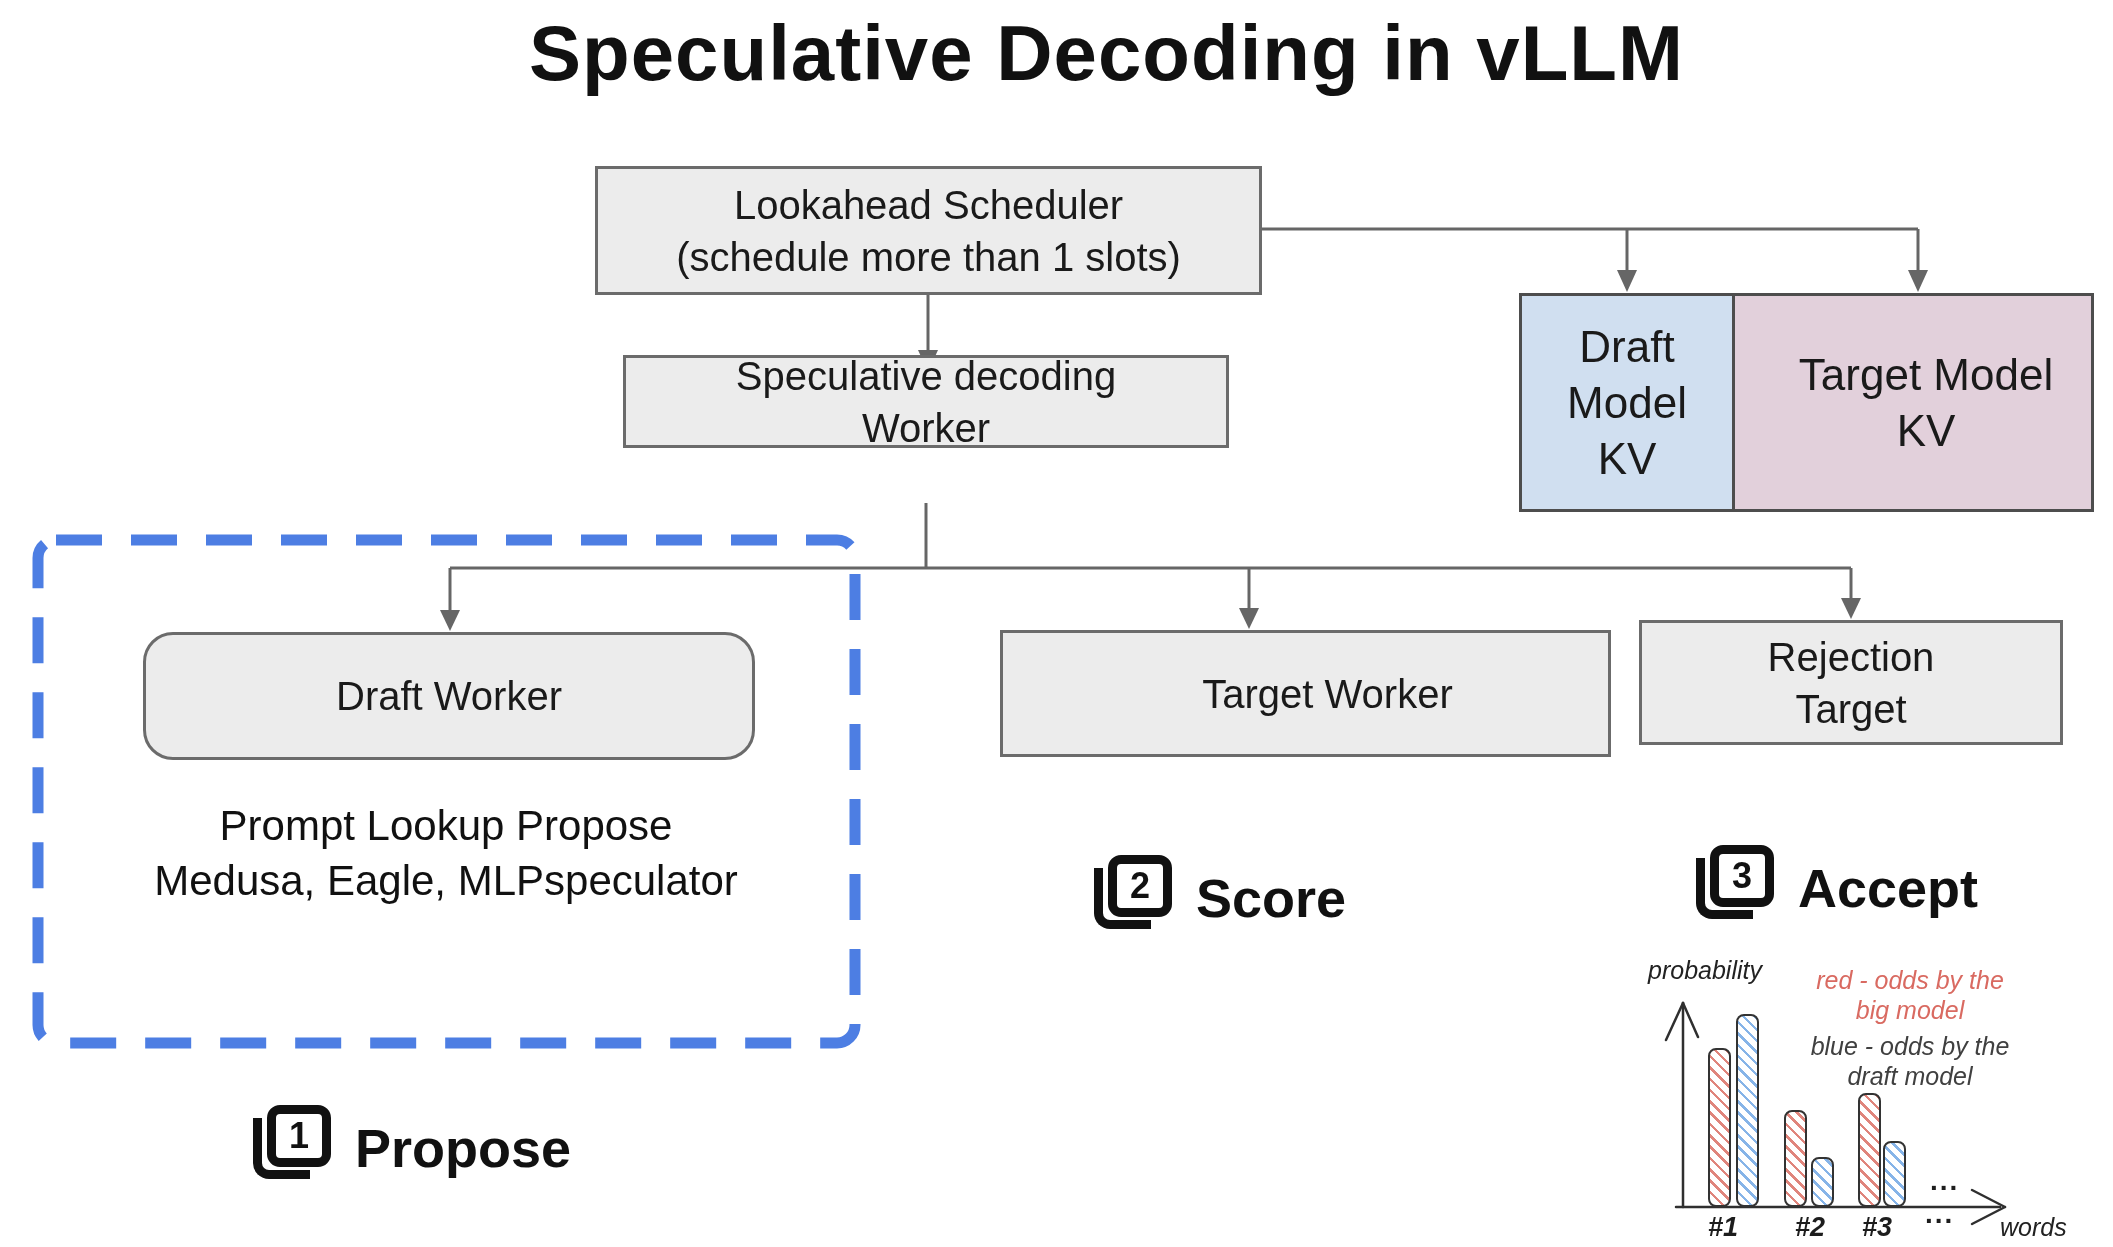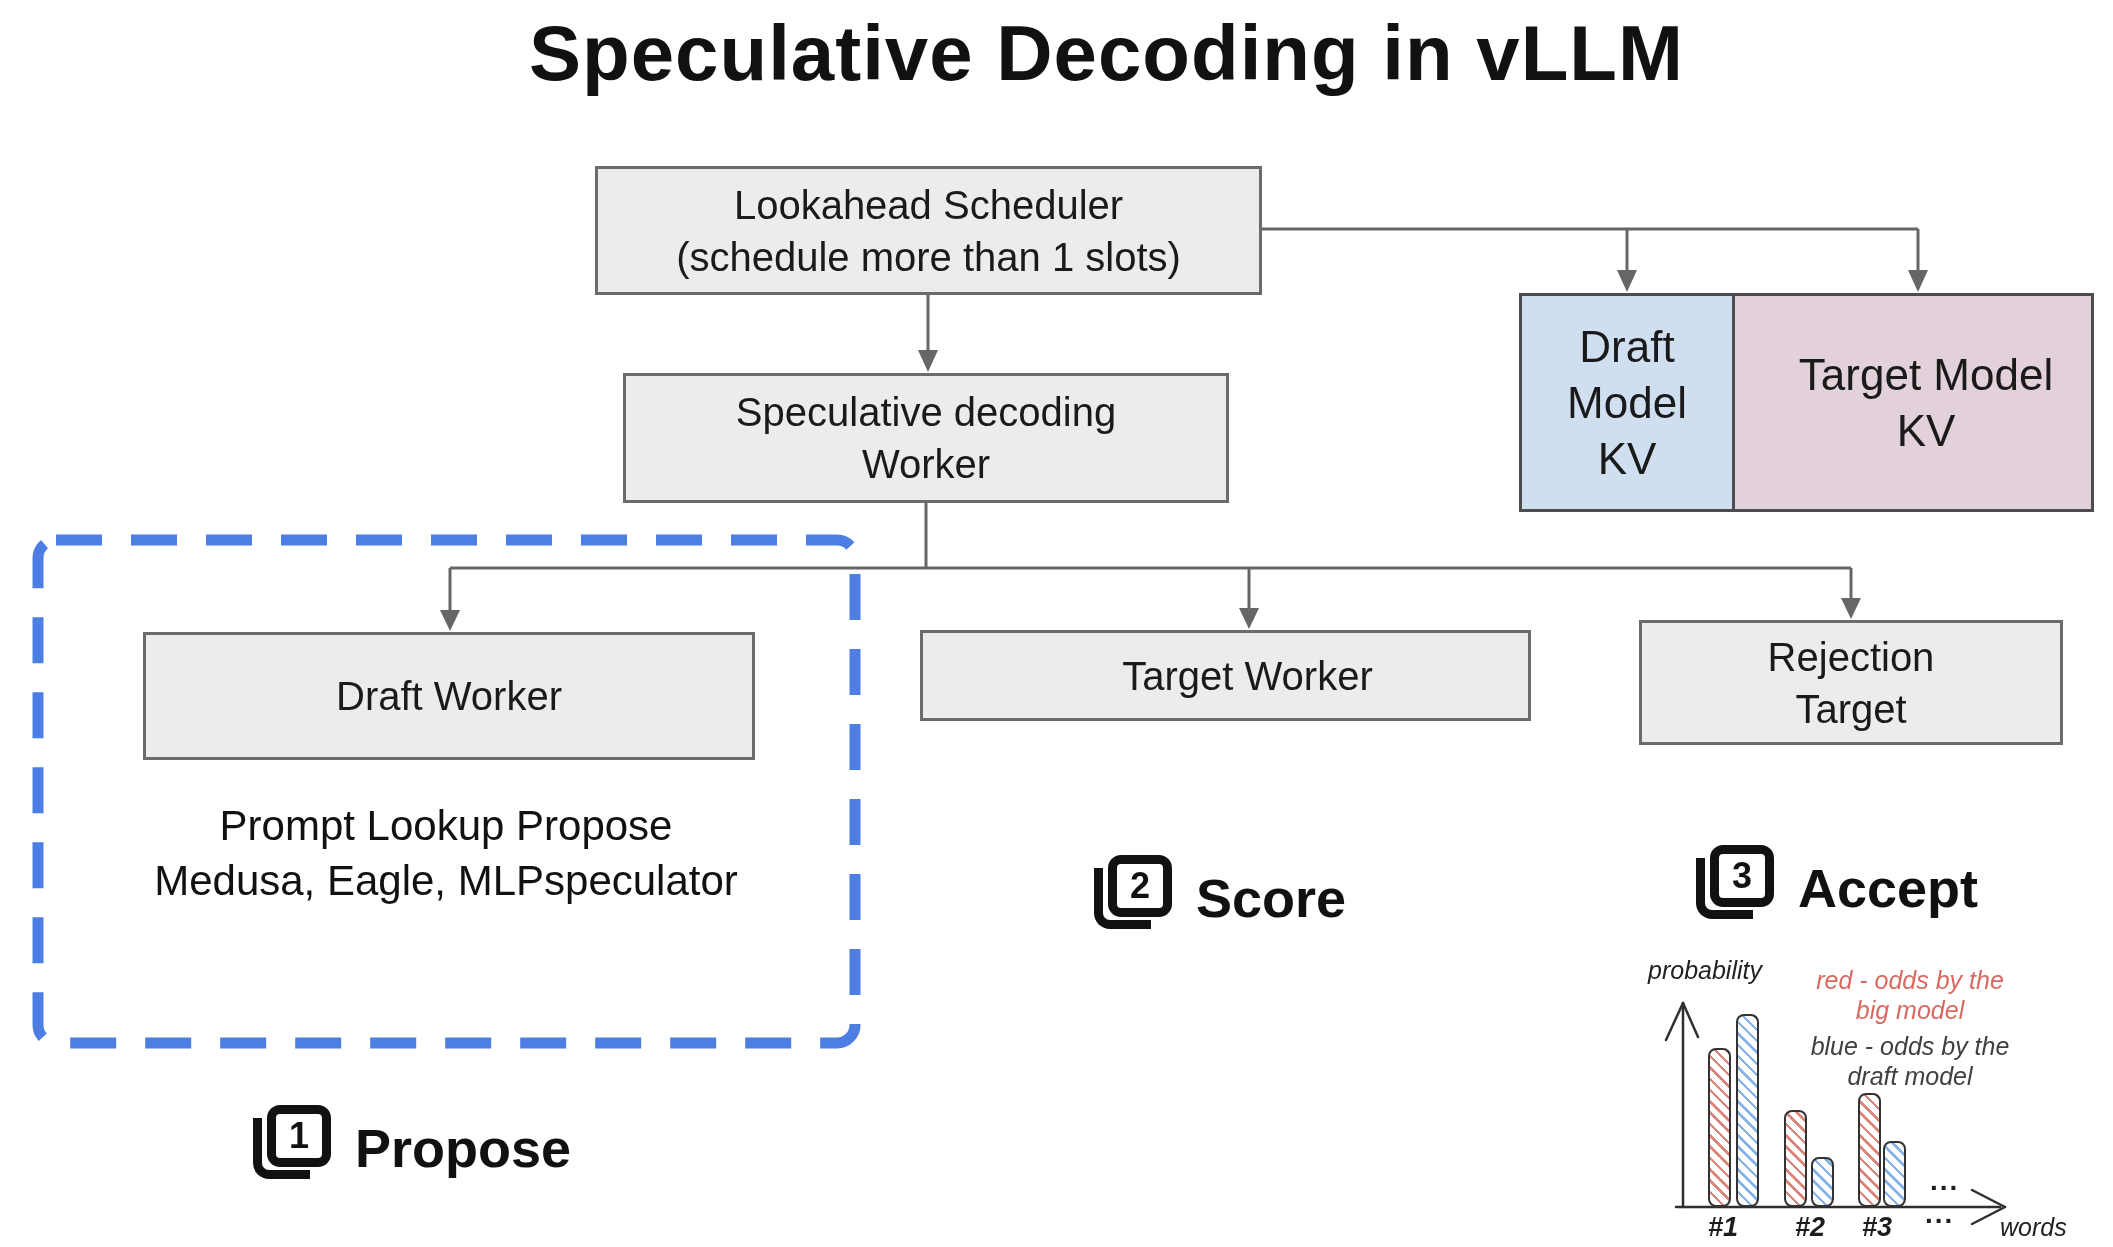--- a/index.html
+++ b/index.html
@@ -100,39 +100,39 @@
       <path d="M1972 1190 L2005 1207"></path>
       <path d="M1972 1224 L2005 1207"></path>
     </g>
   </svg>
 
   <div class="node" style="left:595px;top:166px;width:667px;height:129px;">
     <div>Lookahead Scheduler</div>
     <div>(schedule more than 1 slots)</div>
   </div>
 
-  <div class="node" style="left:623px;top:373px;width:606px;height:130px;">
+  <div class="node" style="left:623px;top:355px;width:606px;height:93px;">
     <div>Speculative decoding</div>
     <div>Worker</div>
   </div>
 
   <div class="node kv kv-draft" style="left:1519px;top:293px;width:216px;height:219px;">
     <div>Draft</div>
     <div>Model</div>
     <div>KV</div>
   </div>
   <div class="node kv kv-target" style="left:1732px;top:293px;width:362px;height:219px;padding-left:26px;">
     <div>Target Model</div>
     <div>KV</div>
   </div>
 
-  <div class="node" style="left:143px;top:632px;width:612px;height:128px;">
+  <div class="node" style="left:143px;top:632px;width:612px;height:128px;border-radius:30px;">
     <div>Draft Worker</div>
   </div>
-  <div class="node" style="left:920px;top:630px;width:611px;height:91px;padding-left:44px;">
+  <div class="node" style="left:1000px;top:630px;width:611px;height:127px;padding-left:44px;">
     <div>Target Worker</div>
   </div>
   <div class="node" style="left:1639px;top:620px;width:424px;height:125px;">
     <div>Rejection</div>
     <div>Target</div>
   </div>
 
   <div class="draft-details">
     <div>Prompt Lookup Propose</div>
     <div>Medusa, Eagle, MLPspeculator</div>

